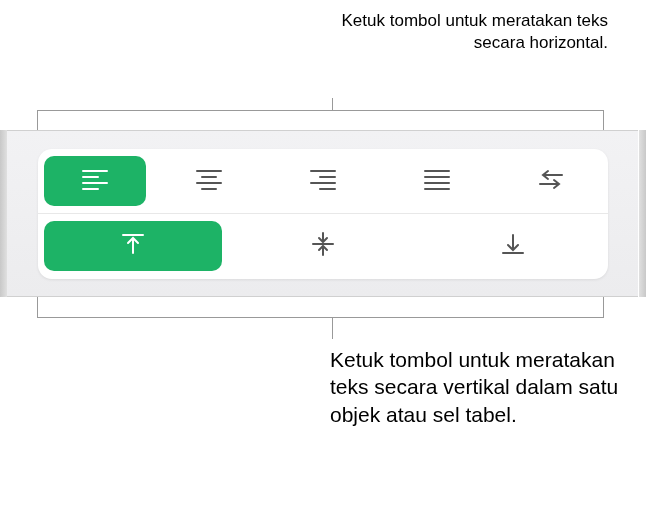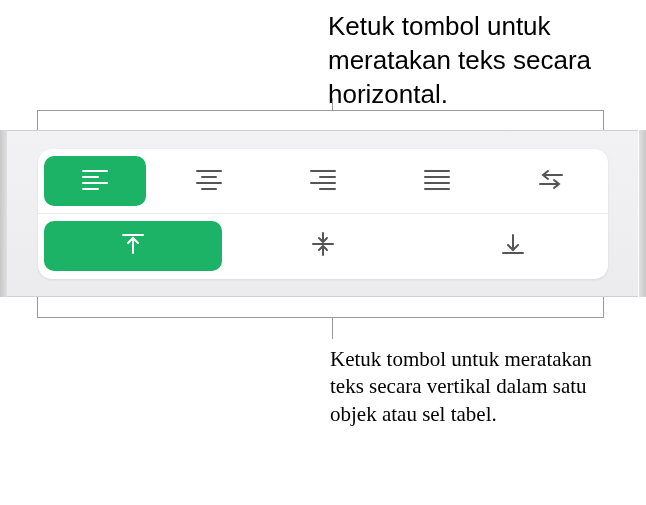--- a/index.html
+++ b/index.html
@@ -11,24 +11,25 @@
       font-family: -apple-system, BlinkMacSystemFont, "Helvetica Neue", Arial, sans-serif;
       background: #ffffff;
       width: 646px;
       height: 505px;
       position: relative;
     }
     .callout-top {
       position: absolute;
       top: 10px;
       left: 328px;
-      font-size: 26px;
+      font-size: 17px;
       color: #000;
       line-height: 1.3;
       max-width: 280px;
+      text-align: right;
     }
     .callout-line-top {
       position: absolute;
       top: 98px;
       left: 37px;
       width: 567px;
       height: 32px;
     }
     .callout-line-top::before {
       content: '';
@@ -180,21 +181,20 @@
       background: #999;
     }
     .callout-bottom {
       position: absolute;
       top: 346px;
       left: 330px;
       font-size: 21px;
       color: #000;
       line-height: 1.3;
       max-width: 290px;
-      font-family: Liberation Serif, serif;
     }
   </style>
 </head>
 <body>
 
 <div class="callout-top">Ketuk tombol untuk meratakan teks secara horizontal.</div>
 
 <div class="callout-line-top"></div>
 <div class="callout-line-top-left"></div>
 <div class="callout-line-top-right"></div>

